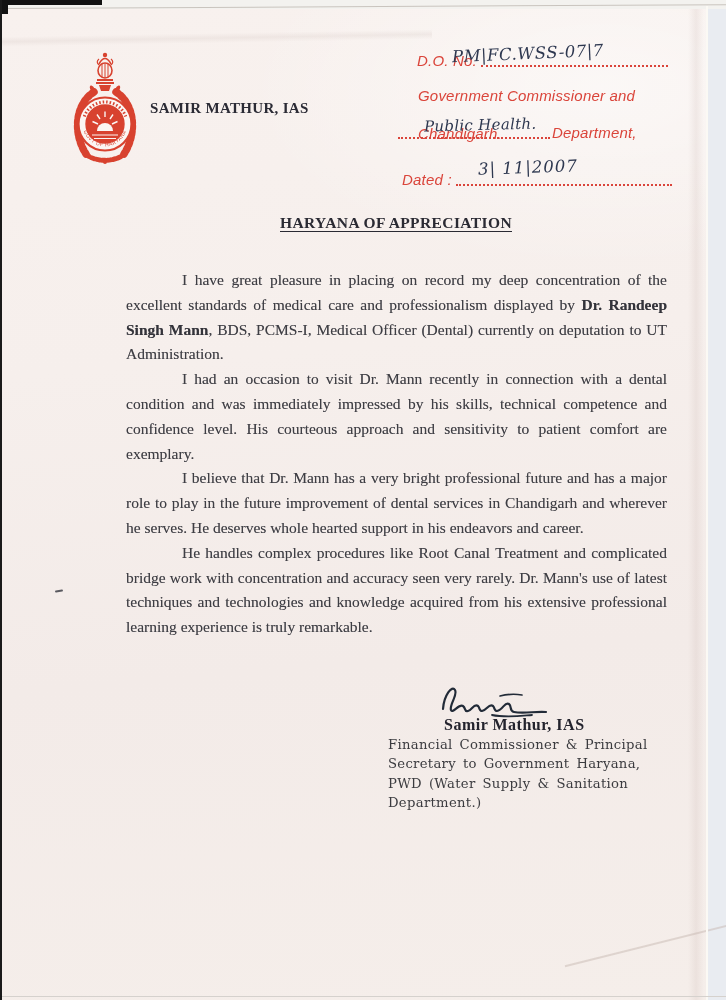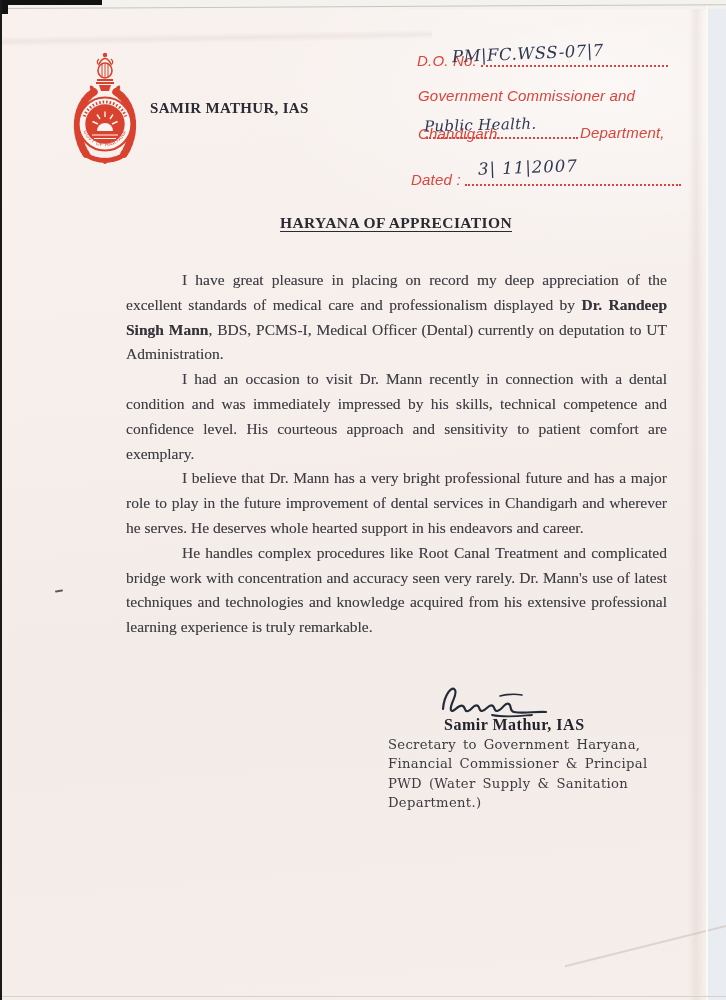--- a/index.html
+++ b/index.html
@@ -33,23 +33,23 @@
 
   
   .officer-name{position:absolute;left:148px;top:91px;font-family:"Liberation Serif",serif;font-weight:bold;font-size:15px;letter-spacing:.3px;color:#2b2b35;}
   .lh-red{font-family:"Liberation Sans",sans-serif;color:#da443a;font-size:15px;letter-spacing:.2px;font-style:italic;}
   .lh-row{position:absolute;display:flex;align-items:flex-end;}
   .dots{flex:1;border-bottom:2px dotted #da443a;height:13px;margin:0 0 2px 4px;}
   .dots-fixed{display:inline-block;border-bottom:2px dotted #da443a;height:13px;margin:0 2px 2px 0;}
   .row-do{left:415px;top:43px;width:251px;}
   .row-off1{left:416px;top:78px;width:260px;}
   .row-off2{left:416px;top:95px;width:270px;}
-  .row-dept{left:424px;top:115px;width:248px;}
+  .row-dept{left:396px;top:115px;width:248px;}
   .row-city{left:416px;top:116px;width:160px;}
-  .row-dated{left:409px;top:162px;width:270px;}
+  .row-dated{left:400px;top:162px;width:270px;}
 
   .hand{position:absolute;font-family:"DejaVu Serif",serif;font-style:italic;color:#2e3850;white-space:nowrap;z-index:8;}
   .hand-do{left:450px;top:35px;font-size:16.5px;letter-spacing:.5px;transform:rotate(-2.5deg);}
   .hand-dept{left:422px;top:107px;font-size:15px;letter-spacing:.3px;transform:rotate(-1.5deg);}
   .hand-date{left:476px;top:149px;font-size:16.5px;letter-spacing:1px;transform:rotate(-2deg);}
 
   
   .title{position:absolute;left:124px;top:205px;width:540px;text-align:center;font-weight:bold;font-size:15.5px;letter-spacing:.4px;color:#2a2a33;text-decoration:underline;text-underline-offset:3px;text-decoration-thickness:1.4px;}
 
   
@@ -131,37 +131,37 @@
 
   <div class="lh-row row-dated">
     <span class="lh-red">Dated :</span>
     <span class="dots"></span>
   </div>
   <div class="hand hand-date">3| 11|2007</div>
 
   <div class="title">HARYANA OF APPRECIATION</div>
 
   <div class="body-text">
-    <p><span>I have great pleasure in placing on record my deep appreciation of the excellent standards of medical care and professionalism displayed by </span><b>Dr. Randeep Singh Mann</b><span>, BDS, PCMS-I, Medical Officer (Dental) currently on deputation to UT Administration.</span></p>
+    <p><span>I have great pleasure in placing on record my deep concentration of the excellent standards of medical care and professionalism displayed by </span><b>Dr. Randeep Singh Mann</b><span>, BDS, PCMS-I, Medical Officer (Dental) currently on deputation to UT Administration.</span></p>
     <p>I had an occasion to visit Dr. Mann recently in connection with a dental condition and was immediately impressed by his skills, technical competence and confidence level. His courteous approach and sensitivity to patient comfort are exemplary.</p>
     <p>I believe that Dr. Mann has a very bright professional future and has a major role to play in the future improvement of dental services in Chandigarh and wherever he serves. He deserves whole hearted support in his endeavors and career.</p>
     <p>He handles complex procedures like Root Canal Treatment and complicated bridge work with concentration and accuracy seen very rarely. Dr. Mann's use of latest techniques and technologies and knowledge acquired from his extensive professional learning experience is truly remarkable.</p>
   </div>
 
   <svg class="sig-scrawl" viewBox="0 0 115 36">
     <g fill="none" stroke="#222b38" stroke-width="2.2" stroke-linecap="round">
       <path d="M7,27 C8,13 16,3 19,8 C22,13 13,23 15,28 C17,32 23,21 27,24 C30,26 28,30 32,29 C36,28 38,21 42,24 C44,26 43,29 46,29 C51,28 53,21 57,24 C59,26 58,29 61,29 C67,28 69,19 73,22 C76,24 73,29 78,30 C88,32 100,29 110,30"></path>
       <path d="M56,33 C70,36 84,34 96,33" stroke-width="1.8"></path>
       <path d="M64,14 C72,12 80,12 86,13" stroke-width="1.6"></path>
     </g>
   </svg>
   <div class="sig-name">Samir Mathur, IAS</div>
   <div class="sig-designation">
+    <div>Financial Commissioner &amp; Principal</div>
     <div>Secretary to Government Haryana,</div>
-    <div>Financial Commissioner &amp; Principal</div>
     <div>PWD (Water Supply &amp; Sanitation</div>
     <div>Department.)</div>
   </div>
 </div>
 
 <div class="top-edge-line"></div>
 <div class="paper-right-edge"></div>
 <div class="black-top"></div>
 <div class="black-corner"></div>
 <div class="black-left"></div>

